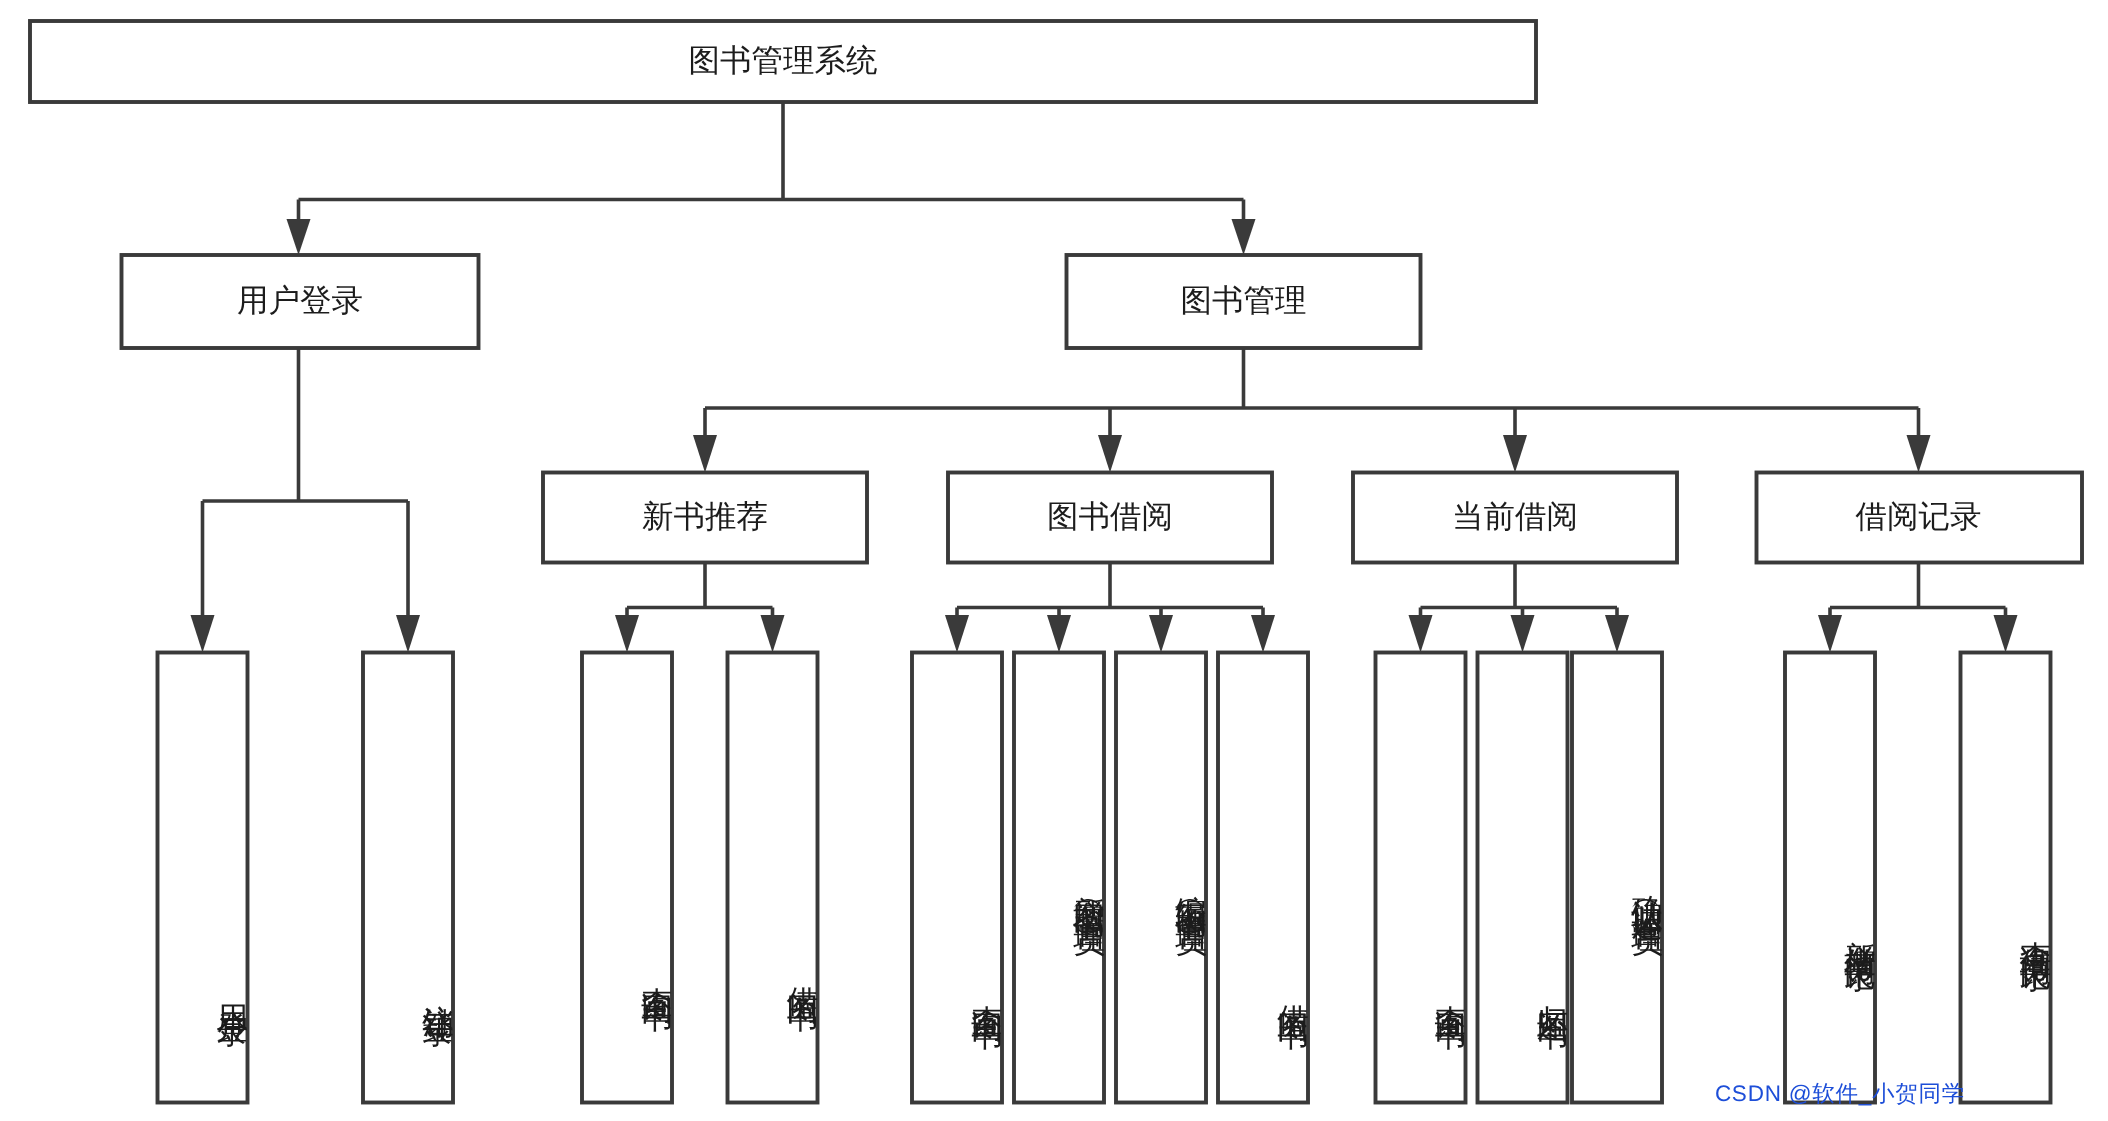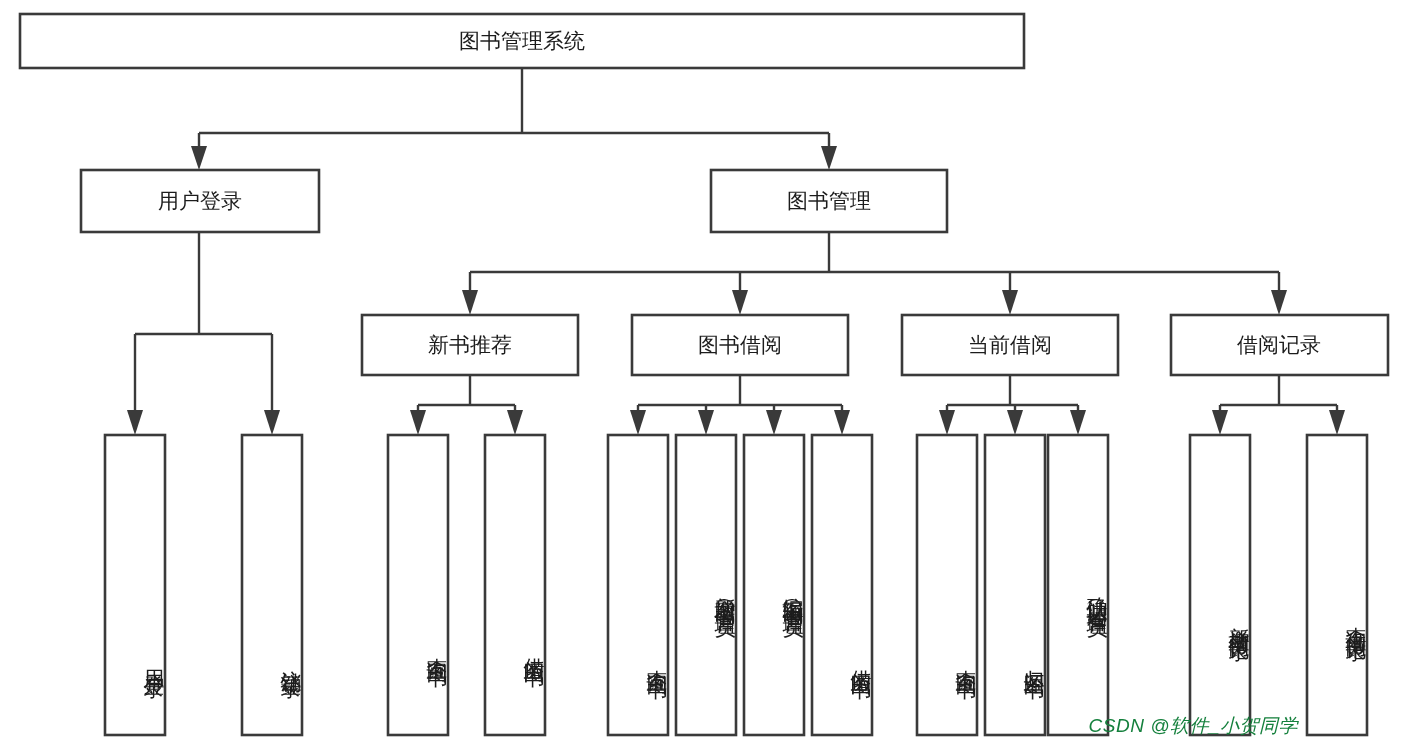--- a/index.html
+++ b/index.html
@@ -11,20 +11,21 @@
     width: 1405px;
     height: 747px;
     font-family: "Liberation Sans", "DejaVu Sans", sans-serif;
     overflow: hidden;
   }
   #diagram-root {
     position: relative;
     width: 1306px;
     height: 747px;
     background: #ffffff;
+    padding-left: 12px;
   }
   svg#tree-svg {
     position: absolute;
     left: 0;
     top: 0;
     width: 1405px;
     height: 747px;
   }
   .node-box {
     fill: #ffffff;
@@ -60,26 +61,25 @@
     letter-spacing: 3px;
     color: #1c1c1c;
     white-space: nowrap;
     pointer-events: none;
     font-family: "Liberation Sans", "DejaVu Sans", sans-serif;
   }
   .watermark {
     position: absolute;
     right: 8px;
     bottom: 8px;
-    font-size: 19px;
-    color: #15803d;
+    font-size: 15px;
+    color: #1d4ed8;
     font-family: "Liberation Sans", "DejaVu Sans", sans-serif;
     letter-spacing: 0.5px;
     white-space: nowrap;
-    font-style: italic;
   }
 </style>
 </head>
 <body>
 
 <div id="diagram-root">
 
   <svg id="tree-svg" viewBox="0 0 1405 747" xmlns="http://www.w3.org/2000/svg">
 
     <g>

